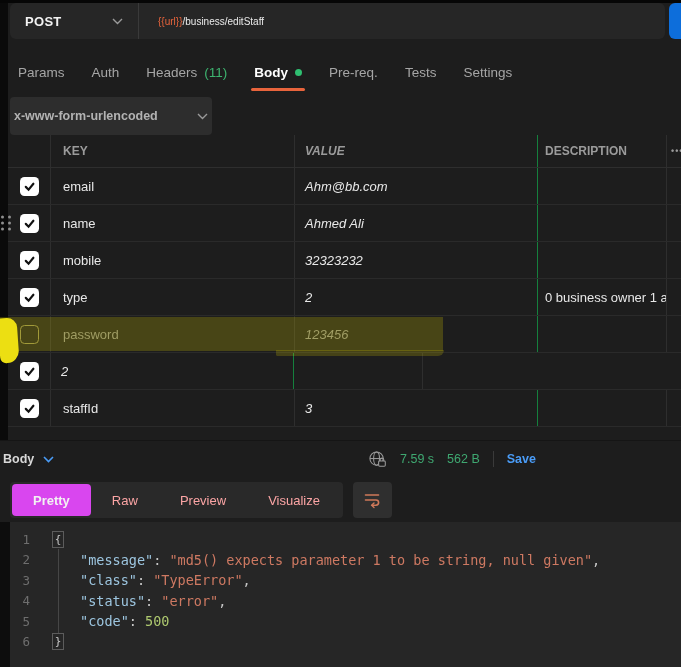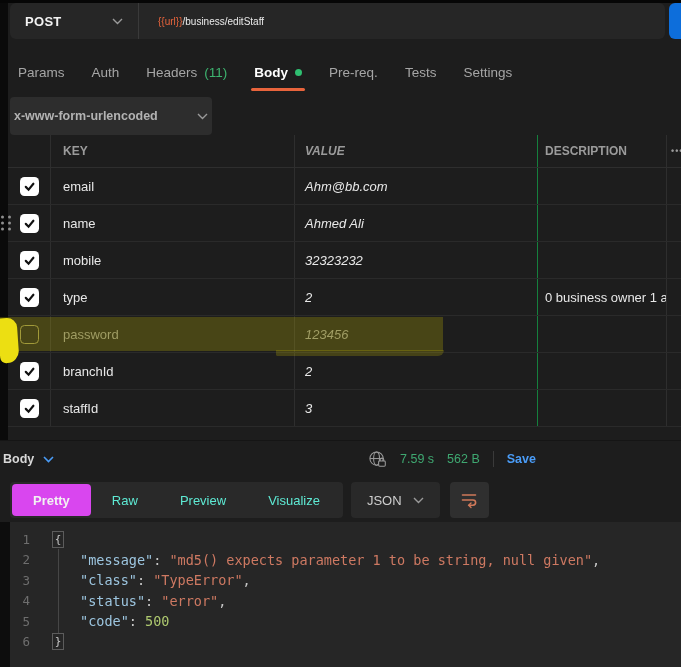--- a/index.html
+++ b/index.html
@@ -65,21 +65,21 @@
   .resp-header { left:0; top:440px; width:681px; height:36px; border-top:1px solid #151515; }
   .resp-body-label { position:absolute; left:3px; top:0; height:36px; display:flex; align-items:center; gap:9px; font-size:12.5px; font-weight:bold; color:#d8d8d8; cursor:pointer; }
   .blue { color:var(--blue); }
   .resp-status-group { position:absolute; left:368px; top:0; height:36px; display:flex; align-items:center; gap:13px; font-size:12.5px; color:var(--status-green); white-space:nowrap; }
   .v-div { width:1px; height:16px; background:#3a3a3a; }
   .save-link { color:var(--blue); font-weight:bold; cursor:pointer; }
 
   
   .resp-tabs { left:10px; top:481px; height:38px; display:flex; align-items:center; }
   .seg-group { display:flex; background:#292929; border-radius:4px; padding:2px; height:36px; align-items:stretch; }
-  .seg { display:flex; align-items:center; padding:0 21px; font-size:13px; color:#5eead4; border-radius:4px; cursor:pointer; }
+  .seg { display:flex; align-items:center; padding:0 21px; font-size:13px; color:#fca5a5; border-radius:4px; cursor:pointer; }
   .seg.active { background:#d946ef; color:#f2f2f2; font-weight:bold; }
   .json-btn { display:flex; align-items:center; gap:11px; background:#292929; border-radius:4px; height:36px; padding:0 16px; font-size:13px; color:#cfcfcf; margin-left:8px; cursor:pointer; }
   .wrap-btn { width:39px; height:36px; background:#2f2f2f; border-radius:4px; display:flex; align-items:center; justify-content:center; margin-left:10px; cursor:pointer; }
 
   
   .code-area { left:0; top:522px; width:681px; height:145px; background:#262626; padding-top:7px; font-family:"DejaVu Sans Mono", monospace; z-index:1; }
   .code-line { display:flex; height:20.5px; align-items:center; font-size:13.5px; }
   .ln-num { width:38px; text-align:right; padding-right:8px; color:#6e6e6e; font-size:12.5px; flex:none; }
   .ln-gutter { width:26px; flex:none; position:relative; height:100%; display:flex; align-items:center; }
   .ln-gutter.guide::before { content:""; position:absolute; left:20px; top:-1px; bottom:-1px; width:1px; background:#464646; }
@@ -228,21 +228,20 @@
         <div class="hl-blob"></div>
       </div>
       <div class="kv-row">
         <div class="c-cb">
           <div class="cb">
             <svg width="13" height="13" viewBox="0 0 14 14">
               <path d="M3 7.4 L6 10.4 L11.2 4" stroke="#111" stroke-width="2.3" fill="none" stroke-linecap="round"></path>
             </svg>
           </div>
         </div>
-        <div class="c-key">branchId</div>
         <div class="c-val">2</div>
         <div class="c-desc"></div>
         <div class="c-more"></div>
       </div>
       <div class="kv-row">
         <div class="c-cb">
           <div class="cb">
             <svg width="13" height="13" viewBox="0 0 14 14">
               <path d="M3 7.4 L6 10.4 L11.2 4" stroke="#111" stroke-width="2.3" fill="none" stroke-linecap="round"></path>
             </svg>
@@ -282,28 +281,20 @@
   </div>
 </div>
 
 <div class="abs resp-tabs">
   <div class="seg-group" id="response-tabs">
       <div class="seg active">Pretty</div>
       <div class="seg">Raw</div>
       <div class="seg">Preview</div>
       <div class="seg">Visualize</div>
     </div>
-  <div class="json-btn">
-    <span>JSON</span>
-    <span class="chev">
-      <svg width="11" height="7" viewBox="0 0 11 7">
-          <path d="M1 1 L5.5 5.5 L10 1" stroke="currentColor" stroke-width="1.4" fill="none"></path>
-        </svg>
-    </span>
-  </div>
   <div class="wrap-btn">
     <span style="display:flex;">
       <svg width="18" height="18" viewBox="0 0 18 18" fill="none" stroke="#d0795a" stroke-width="1.6" stroke-linecap="round">
         <path d="M2.5 4 h13"></path>
         <path d="M2.5 9 h10.5 a2.6 2.6 0 0 1 0 5.2 h-4"></path>
         <path d="M11 12 l-2.3 2.2 2.3 2.2" stroke-width="1.4"></path>
       </svg>
     </span>
   </div>
 </div>

